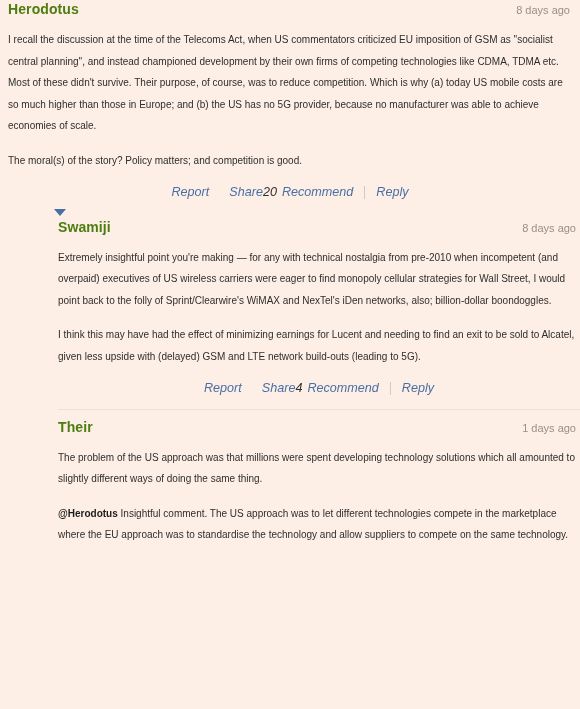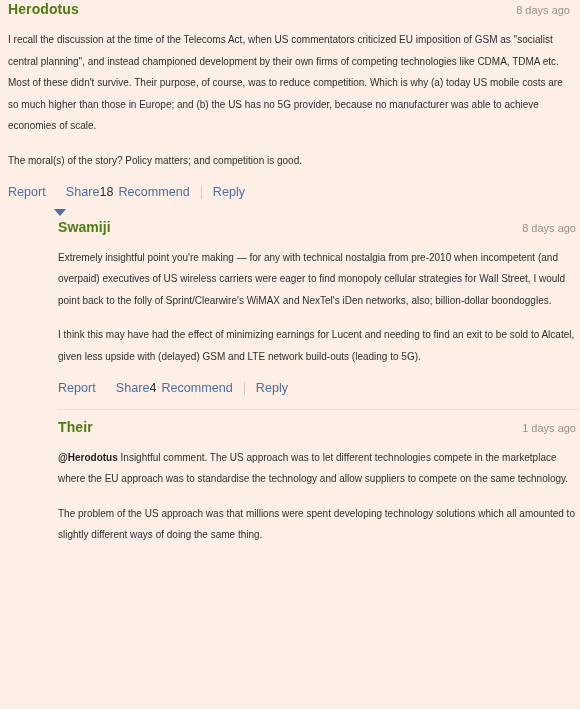--- a/index.html
+++ b/index.html
@@ -75,23 +75,24 @@
     padding-top: 12px;
   }
   .comment.nested .body {
     padding-top: 11px;
   }
 
   
   .actions {
     display: flex;
     align-items: center;
-    justify-content: flex-start;
+    justify-content: center;
     font-size: 12.6px;
     padding-top: 14px;
+    font-style: italic;
   }
   .actions-left,
   .actions-right {
     display: flex;
     align-items: center;
   }
   .act-link {
     color: #4a6fa5;
     text-decoration: none;
     cursor: pointer;
@@ -153,21 +154,21 @@
     <div class="body">
       <p>I recall the discussion at the time of the Telecoms Act, when US commentators criticized EU imposition of GSM as "socialist central planning", and instead championed development by their own firms of competing technologies like CDMA, TDMA etc. Most of these didn't survive. Their purpose, of course, was to reduce competition. Which is why (a) today US mobile costs are so much higher than those in Europe; and (b) the US has no 5G provider, because no manufacturer was able to achieve economies of scale.</p>
       <p>The moral(s) of the story? Policy matters; and competition is good.</p>
     </div>
     <div class="actions">
       <div class="actions-left">
         <a class="act-link">Report</a>
         <a class="act-link">Share</a>
       </div>
       <div class="actions-right">
-        <span class="rec-count">18</span>
+        <span class="rec-count">20</span>
         <a class="act-link">Recommend</a>
         <span class="vsep"></span>
         <a class="act-link">Reply</a>
       </div>
     </div>
   </div>
 
   <div class="collapse-row">
     <span class="collapse-toggle"></span>
   </div>
@@ -197,22 +198,22 @@
 
   <div class="divider"></div>
   <div class="reply-gap"></div>
 
   <div class="comment nested">
     <div class="comment-head">
       <span class="author">Their</span>
       <span class="timestamp">1 days ago</span>
     </div>
     <div class="body">
+      <p>The problem of the US approach was that millions were spent developing technology solutions which all amounted to slightly different ways of doing the same thing.</p>
       <p><b>@Herodotus</b><span> Insightful comment. The US approach was to let different technologies compete in the marketplace where the EU approach was to standardise the technology and allow suppliers to compete on the same technology.</span></p>
-      <p>The problem of the US approach was that millions were spent developing technology solutions which all amounted to slightly different ways of doing the same thing.</p>
     </div>
     <div class="actions">
       
       
     </div>
   </div>
 
 </div>
 
 </body></html>

